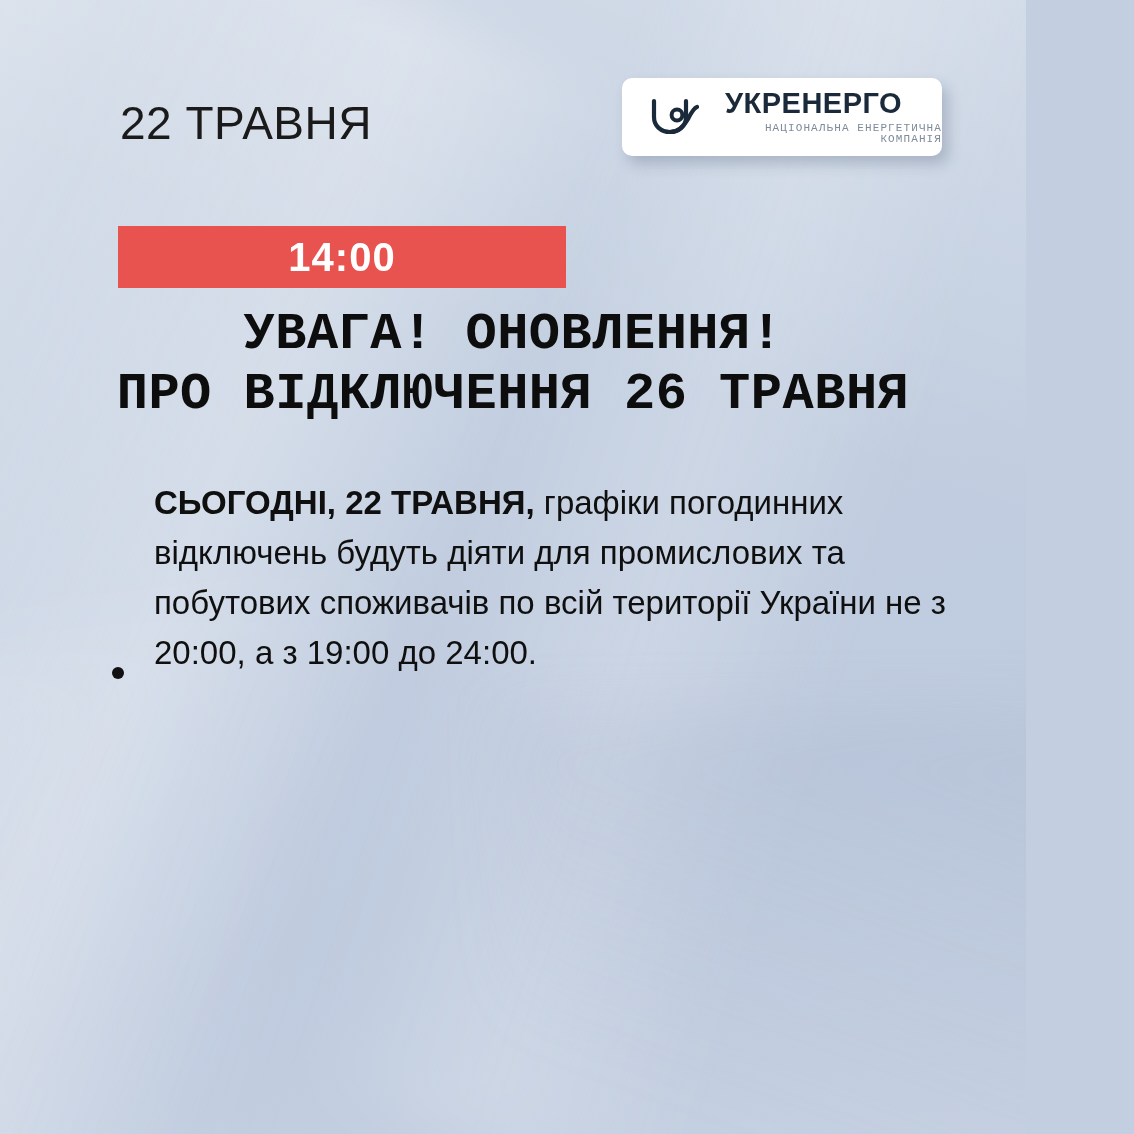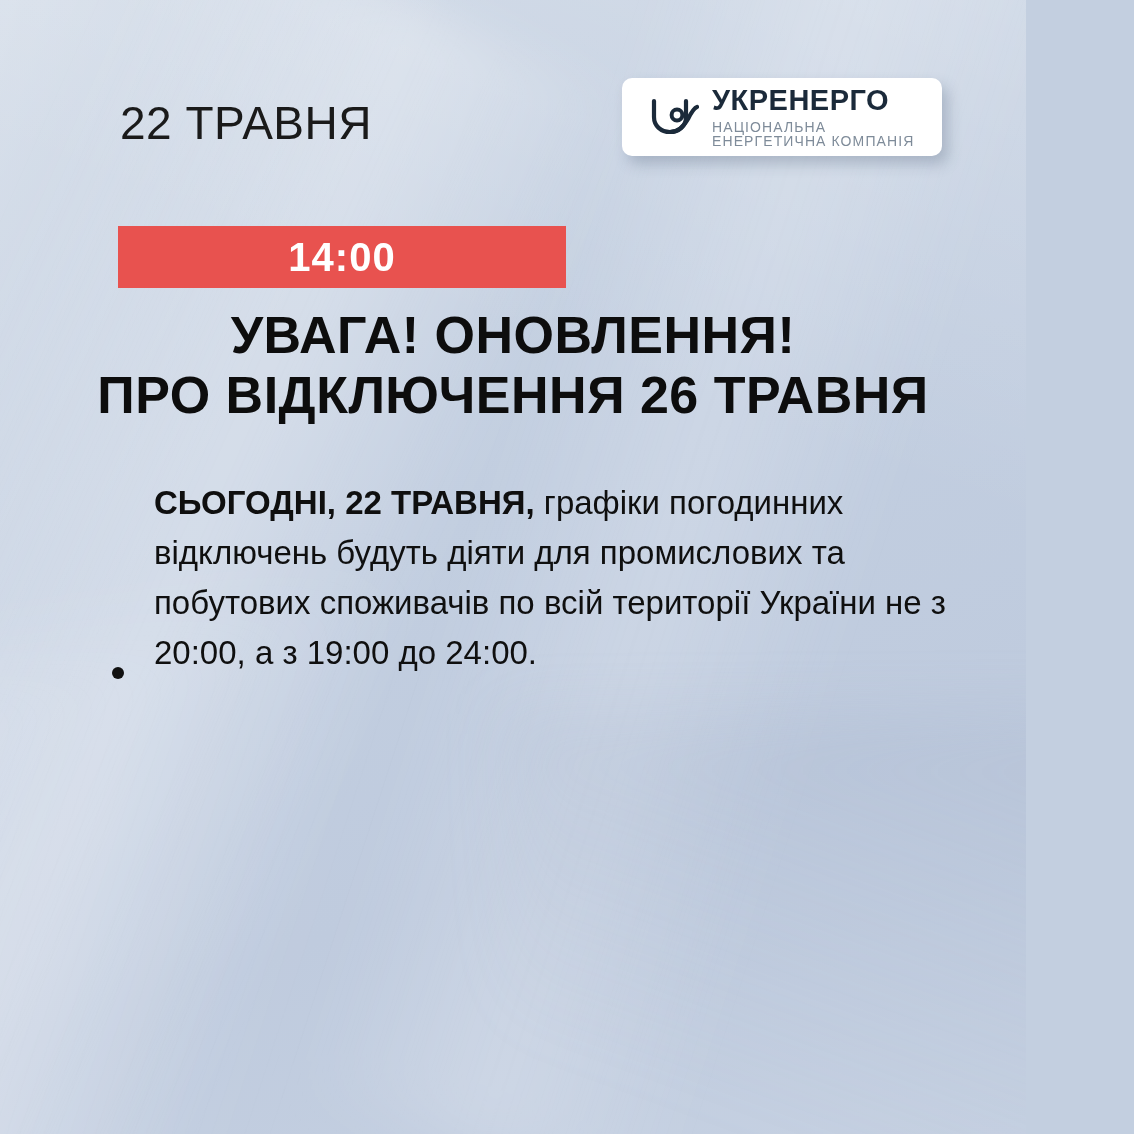--- a/index.html
+++ b/index.html
@@ -91,36 +91,38 @@
     flex: 0 0 auto;
     margin-right: 12px;
     display: flex;
     align-items: center;
     justify-content: center;
   }
   .logo-text-wrap {
     display: flex;
     flex-direction: column;
     justify-content: center;
+    margin-left: 13px;
   }
   .logo-name {
     font-size: 29px;
     font-weight: 700;
     letter-spacing: 0.5px;
     color: #1b2a3a;
     line-height: 1;
     font-family: "Liberation Sans", sans-serif;
   }
   .logo-sub {
     margin-top: 5px;
-    font-size: 14px;
+    font-size: 11px;
     letter-spacing: 1.1px;
     color: #7e8b99;
     line-height: 1;
-    font-family: Liberation Sans, sans-serif;
+    font-family: Liberation Mono, monospace;
+    text-align: right;
   }
 
   
   .time-badge {
     position: absolute;
     left: 118px;
     top: 226px;
     width: 448px;
     height: 62px;
     background: #e8524f;
@@ -141,21 +143,21 @@
     position: absolute;
     left: 0;
     right: 0;
     top: 305px;
     text-align: center;
     color: #0d0d0d;
     font-weight: 700;
     font-size: 52px;
     line-height: 1.16;
     letter-spacing: 0.5px;
-    font-family: Liberation Sans, sans-serif;
+    font-family: Liberation Mono, monospace;
   }
   .headline .l1 { display: block; font-size: 52px; }
   .headline .l2 { display: block; font-size: 52px; }
 
   
   .bullets {
     position: absolute;
     left: 112px;
     right: 80px;
     top: 478px;

